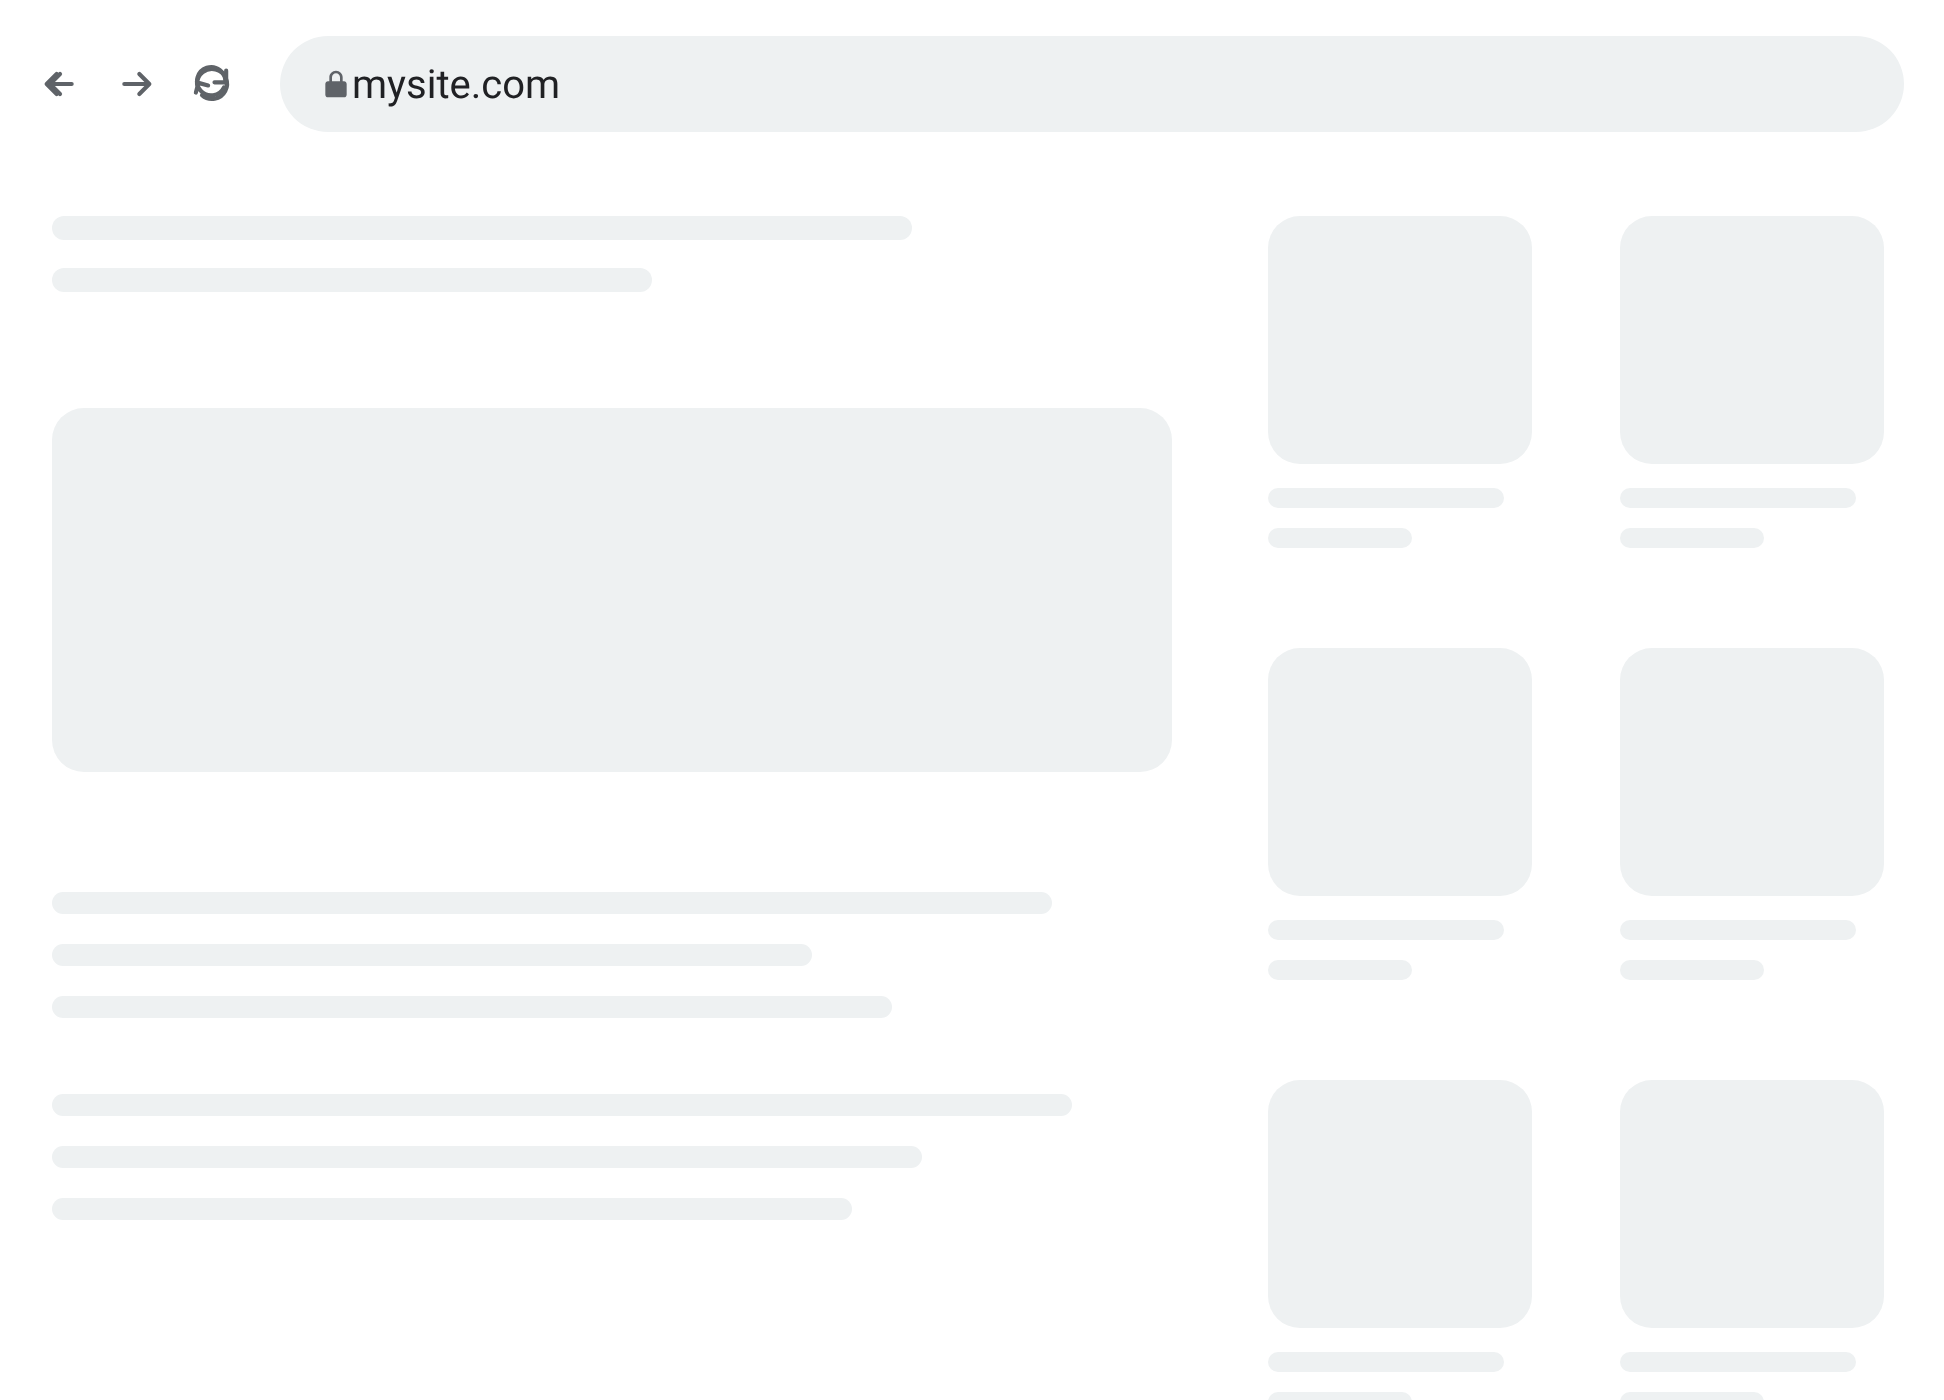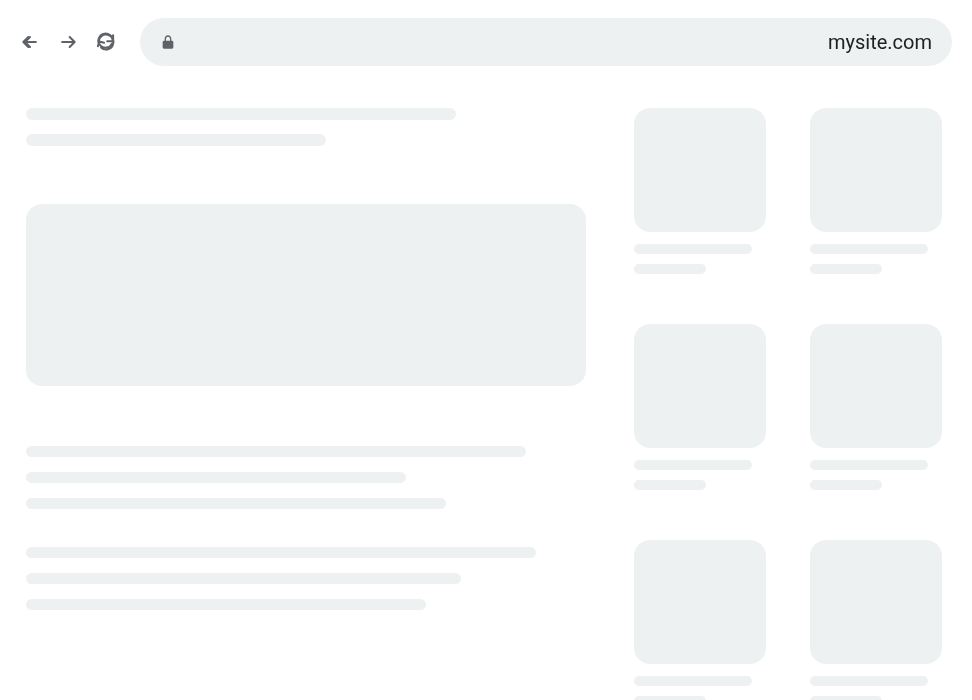--- a/index.html
+++ b/index.html
@@ -47,21 +47,20 @@
     
     .address-bar {
       flex: 1;
       background: #eef1f2;
       border-radius: 100px;
       padding: 12px 20px;
       display: flex;
       align-items: center;
       gap: 0;
       margin-left: 12px;
-      justify-content: space-between;
     }
     
     .lock-icon {
       color: #5f6368;
       display: flex;
       align-items: center;
     }
     
     .lock-icon svg {
       width: 16px;

